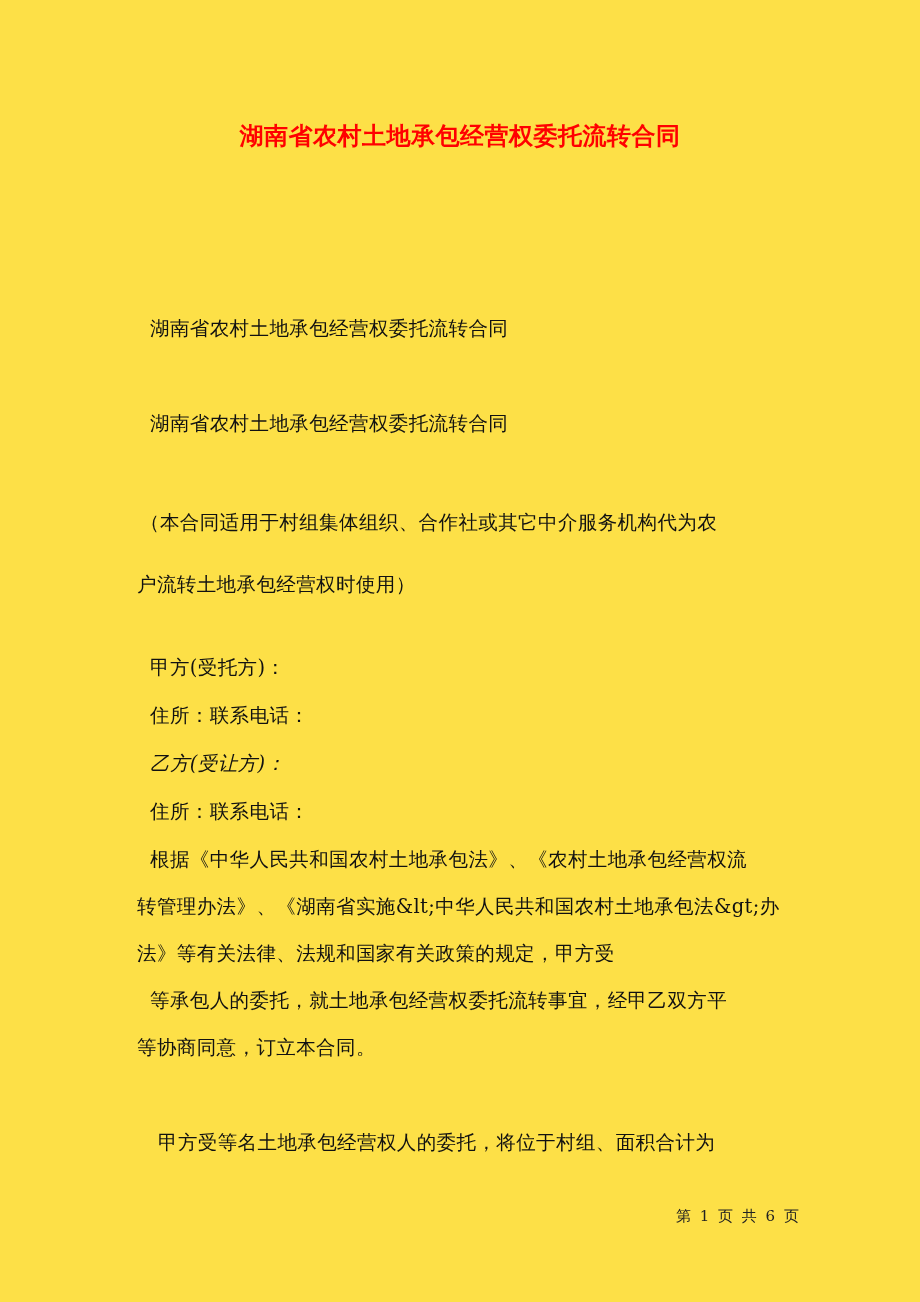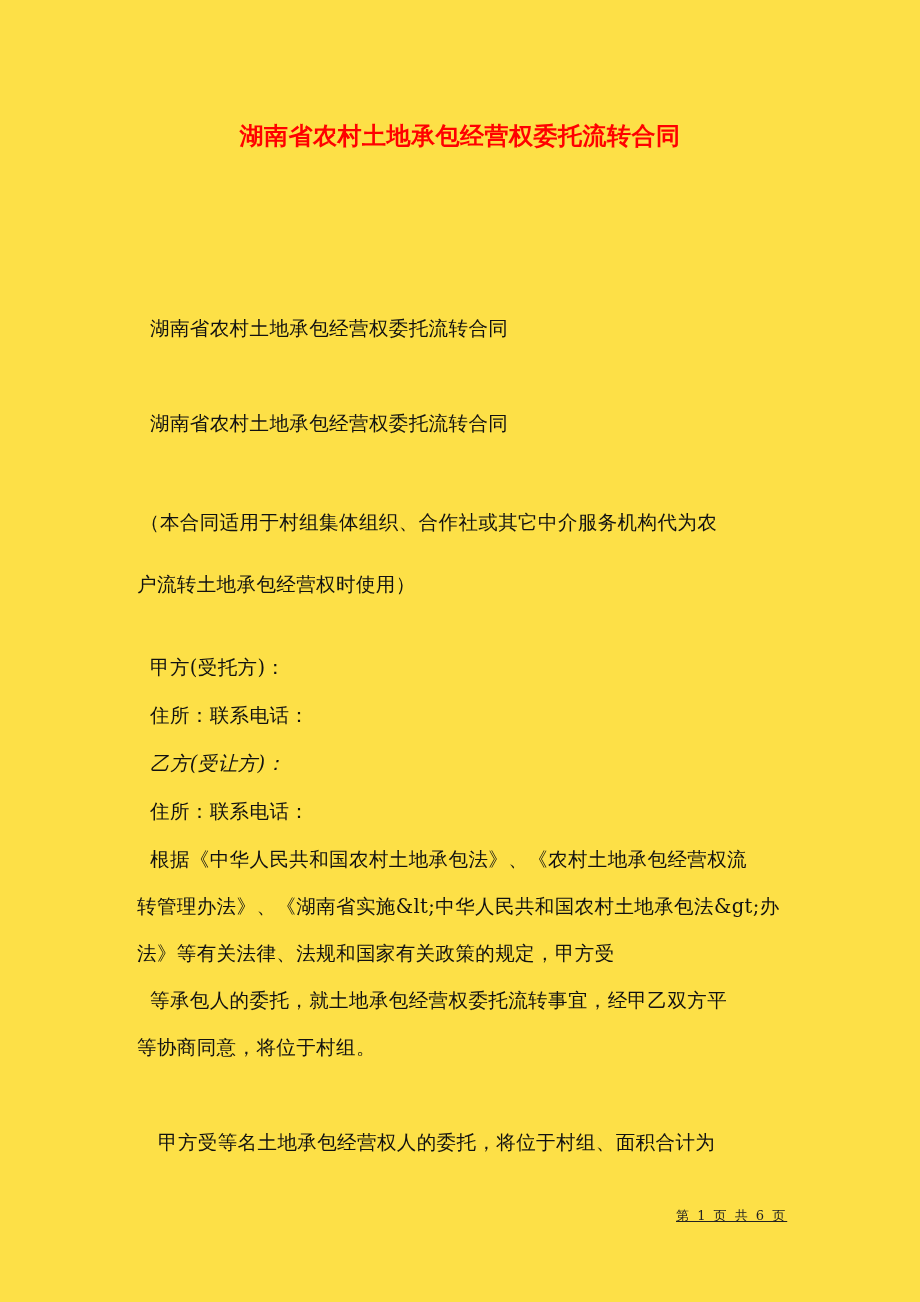--- a/index.html
+++ b/index.html
@@ -42,25 +42,24 @@
       line-height: 28px;
       white-space: nowrap;
       color: #111111;
       letter-spacing: 0.4px;
     }
     .indent { left: 150px; }
     .page-footer {
       position: absolute;
       top: 1207px;
       left: 676px;
-      font-size: 13px;
+      font-size: 15px;
       color: #222222;
       letter-spacing: 2px;
       white-space: nowrap;
-      text-decoration: underline;
     }
   </style>
 </head>
 <body>
 
 <div class="page">
 
   <div class="doc-title">湖南省农村土地承包经营权委托流转合同</div>
 
   <div class="line indent" style="top:315px;">湖南省农村土地承包经营权委托流转合同</div>
@@ -72,18 +71,18 @@
   <div class="line indent" style="top:654px;">甲方(受托方)：</div>
   <div class="line indent" style="top:702px;">住所：联系电话：</div>
   <div class="line indent" style="top:750px;font-style:italic;">乙方(受让方)：</div>
   <div class="line indent" style="top:798px;">住所：联系电话：</div>
 
   <div class="line indent" style="top:846px;">根据《中华人民共和国农村土地承包法》、《农村土地承包经营权流</div>
   <div class="line" style="top:893px;">转管理办法》、《湖南省实施&amp;lt;中华人民共和国农村土地承包法&amp;gt;办</div>
   <div class="line" style="top:940px;">法》等有关法律、法规和国家有关政策的规定，甲方受</div>
 
   <div class="line indent" style="top:987px;">等承包人的委托，就土地承包经营权委托流转事宜，经甲乙双方平</div>
-  <div class="line" style="top:1034px;">等协商同意，将位于村组。</div>
+  <div class="line" style="top:1034px;">等协商同意，订立本合同。</div>
 
   <div class="line indent" style="top:1129px;margin-left:8px;">甲方受等名土地承包经营权人的委托，将位于村组、面积合计为</div>
 
   <div class="page-footer">第 1 页 共 6 页</div>
 </div>
 
 </body></html>

